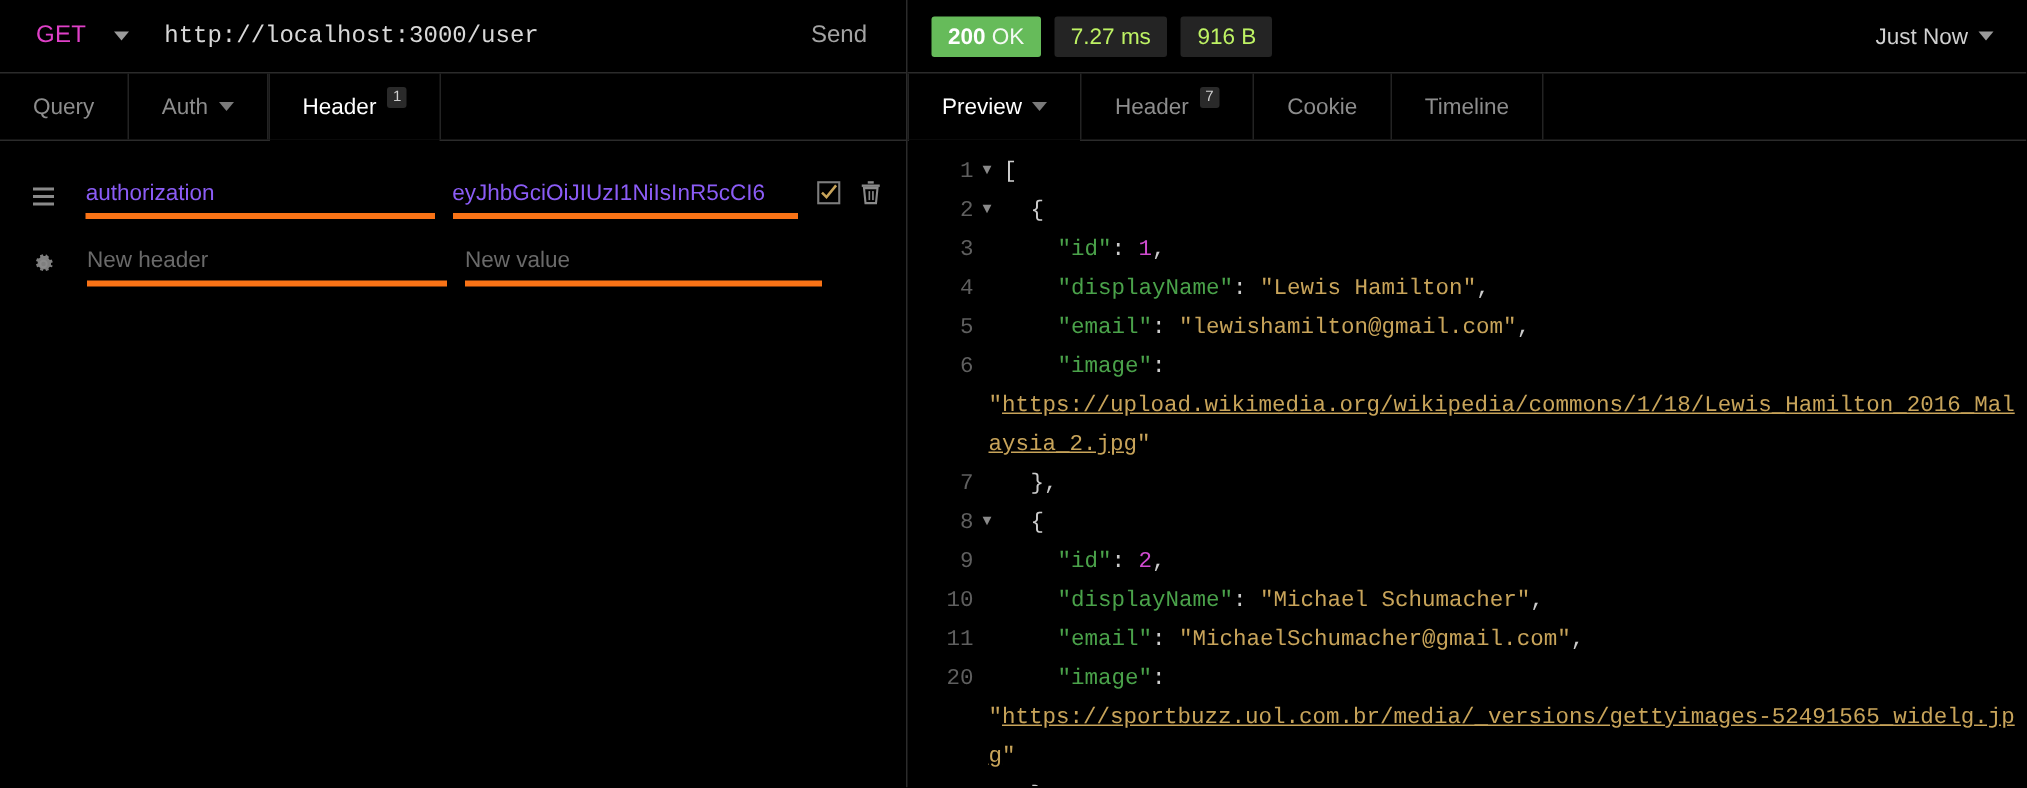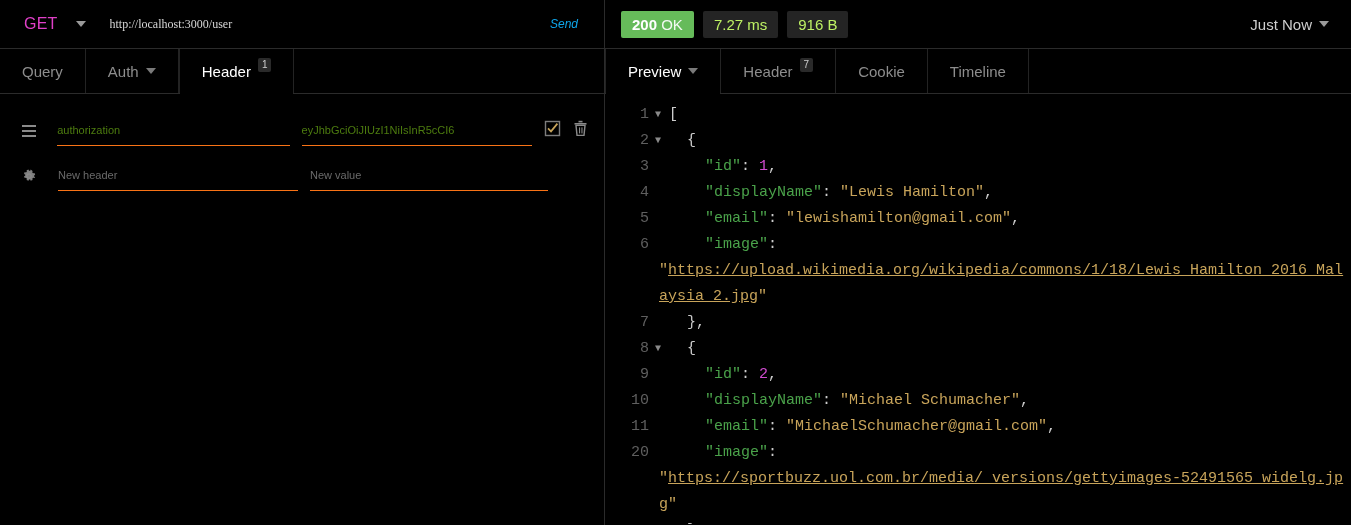--- a/index.html
+++ b/index.html
@@ -24,28 +24,27 @@
     display: flex; align-items: center; gap: 18px; cursor: pointer;
     padding-left: 8px;
   }
   .caret {
     width: 0; height: 0; border-left: 5px solid transparent;
     border-right: 5px solid transparent; border-top: 6px solid #9a9a9a;
     display: inline-block;
   }
   .url-input {
     flex: 1; background: transparent; border: none; outline: none;
-    color: #d8d8d8; font-size: 12px; font-family: Liberation Serif, serif;
+    color: #d8d8d8; font-size: 16px; font-family: Liberation Mono, monospace;
     padding-left: 24px;
   }
   .send-btn {
-    color: #0ea5e9; font-size: 12px; cursor: pointer;
+    color: #a3a3a3; font-size: 16px; cursor: pointer;
     background: none; border: none; padding: 4px 10px;
     font-family: "Liberation Sans", sans-serif;
-    font-style: italic;
   }
 
   .tabs {
     height: 45px; display: flex; align-items: stretch;
     border-bottom: 1px solid #2b2b2b;
   }
   .tab {
     display: flex; align-items: center; gap: 7px;
     padding: 0 22px; color: #8d8d8d; font-size: 15px; cursor: pointer;
     border-right: 1px solid #232323; position: relative;
@@ -63,22 +62,22 @@
   }
 
   .headers-area { padding: 14px 0 0 0; }
   .hrow { display: flex; align-items: center; height: 45px; padding: 0 16px; }
   .hicon {
     width: 26px; display: flex; align-items: center; justify-content: center;
     color: #8a8a8a; cursor: pointer;
   }
   .field {
     border: none; outline: none; background: transparent;
-    border-bottom: 1px solid #f97316; height: 30px;
-    color: #4d7c0f; font-size: 11px;
+    border-bottom: 4px solid #f97316; height: 30px;
+    color: #8b5cf6; font-size: 15px;
     font-family: "Liberation Sans", sans-serif;
   }
   .field::placeholder { color: #6a6a6a; }
   .f-key { width: 240px; margin-left: 16px; }
   .f-val { width: 238px; margin-left: 12px; }
   .row-actions { display: flex; align-items: center; gap: 12px; margin-left: 12px; }
 
   
   .status-bar {
     height: 49px; display: flex; align-items: center; gap: 9px;

